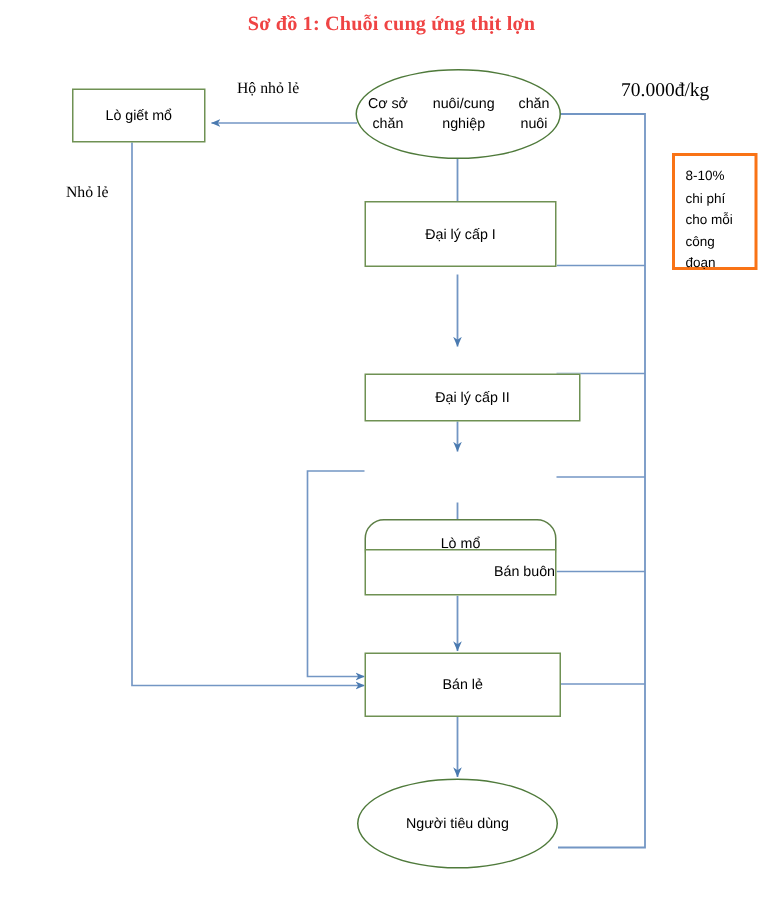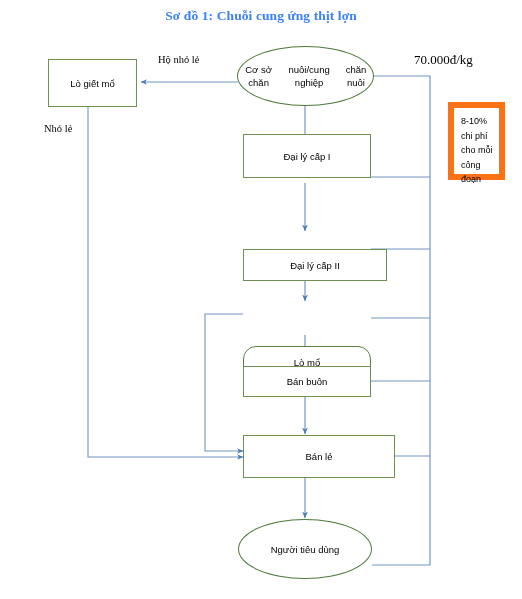--- a/index.html
+++ b/index.html
@@ -17,21 +17,21 @@
   }
   #diagram-title {
     position: absolute;
     left: 0;
     top: 8px;
     width: 522px;
     text-align: center;
     font-family: "Liberation Serif", serif;
     font-weight: bold;
     font-size: 13.5px;
-    color: #3b82f6;
+    color: #ef4444;
     letter-spacing: 0.1px;
   }
   .node {
     position: absolute;
     box-sizing: border-box;
     display: flex;
     align-items: center;
     justify-content: center;
     text-align: center;
     color: #000000;
@@ -47,21 +47,21 @@
     border: 1px solid #5d7f46;
     border-radius: 13px;
   }
   .ellipse {
     border: 1px solid #4f7a3b;
     border-radius: 50%;
   }
   .note-box {
     position: absolute;
     box-sizing: border-box;
-    border: 6px solid #f97316;
+    border: 2px solid #f97316;
     background: #ffffff;
     font-family: "Liberation Sans", sans-serif;
     font-size: 9px;
     line-height: 14.5px;
     color: #000000;
     padding: 6px 0 0 7px;
     text-align: left;
   }
   .note-box span { display: block; }
   .edge-label {
@@ -117,21 +117,21 @@
 
     <path d="M372,76 L430,76 L430,565 L372,565" stroke="#7396c4" stroke-width="1.2" fill="none"></path>
 
     <path d="M371,177 L430,177" stroke="#7396c4" stroke-width="1.1" fill="none"></path>
     <path d="M371,249 L430,249" stroke="#7396c4" stroke-width="1.1" fill="none"></path>
     <path d="M371,318 L430,318" stroke="#7396c4" stroke-width="1.1" fill="none"></path>
     <path d="M371,381 L430,381" stroke="#7396c4" stroke-width="1.1" fill="none"></path>
     <path d="M371,456 L430,456" stroke="#7396c4" stroke-width="1.1" fill="none"></path>
   </svg>
 
-  <div class="node rect" style="left:48px; top:59px; width:89px; height:48px;">
+  <div class="node rect" style="left:48px; top:59px; width:89px; height:36px;">
     <span>Lò giết mổ</span>
   </div>
 
   <div class="node ellipse" style="left:237px; top:46px; width:137px; height:60px; flex-direction:row; justify-content:center;">
     <span>Cơ sở chăn</span>
     <span>nuôi/cung nghiệp</span>
     <span>chăn nuôi</span>
   </div>
 
   <div class="node rect" style="left:243px; top:134px; width:128px; height:44px;">
@@ -139,25 +139,25 @@
   </div>
 
   <div class="node rect" style="left:243px; top:249px; width:144px; height:32px;">
     <span>Đại lý cấp II</span>
   </div>
 
   <div class="node rounded" style="left:243px; top:302px; width:128px; height:33px;margin-top:44px;">
     <span>Lò mổ</span>
   </div>
 
-  <div class="node rect" style="left:243px; top:366px; width:128px; height:31px;">
+  <div class="node rect" style="left:243px; top:366px; width:128px; height:31px;justify-content:flex-end;">
     <span>Bán buôn</span>
   </div>
 
-  <div class="node rect" style="left:243px; top:435px; width:152px; height:43px;">
+  <div class="node rect" style="left:243px; top:435px; width:131px; height:43px;">
     <span>Bán lẻ</span>
   </div>
 
   <div class="node ellipse" style="left:238px; top:519px; width:134px; height:60px;">
     <span>Người tiêu dùng</span>
   </div>
 
   <div class="edge-label" style="left:158px; top:54px;">Hộ nhỏ lẻ</div>
 
   <div class="edge-label" style="left:44px; top:123px;">Nhỏ lẻ</div>

